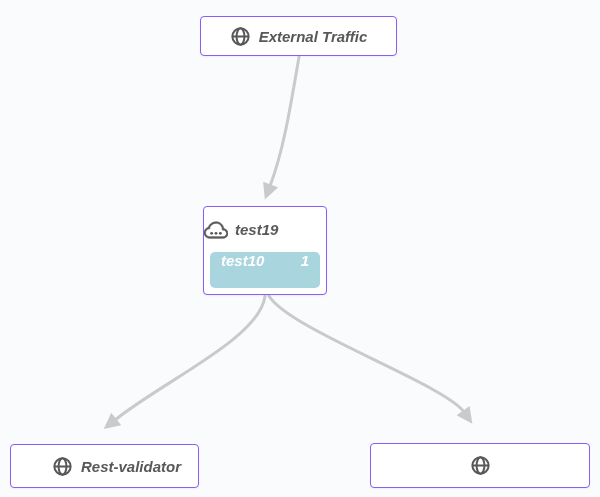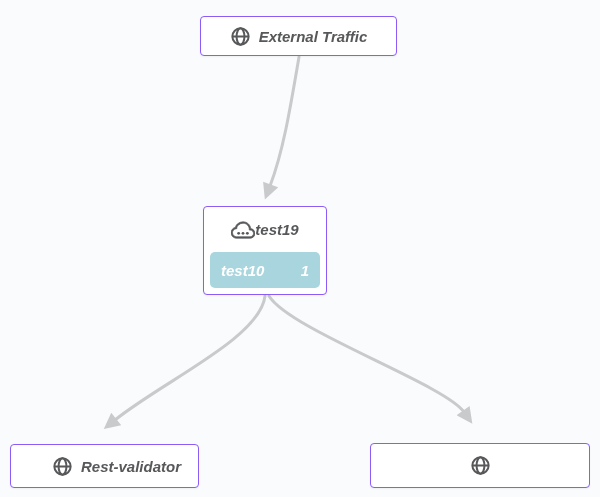--- a/index.html
+++ b/index.html
@@ -47,32 +47,31 @@
   .icon {
     display: inline-flex;
     align-items: center;
     justify-content: center;
     flex: none;
   }
   .group-header {
     height: 45px;
     display: flex;
     align-items: center;
-    justify-content: center;
-    gap: 0;
+    justify-content: flex-start;
+    gap: 7px;
     white-space: nowrap;
   }
   .badge {
     margin: 0 6px;
     height: 36px;
     border-radius: 5px;
     background: #a8d5de;
     color: #ffffff;
     display: flex;
-    align-items: center;
     justify-content: space-between;
     padding: 0 11px;
     font-size: 15px;
     font-weight: 700;
   }
 </style>
 </head>
 <body>
 
 <div class="canvas">

